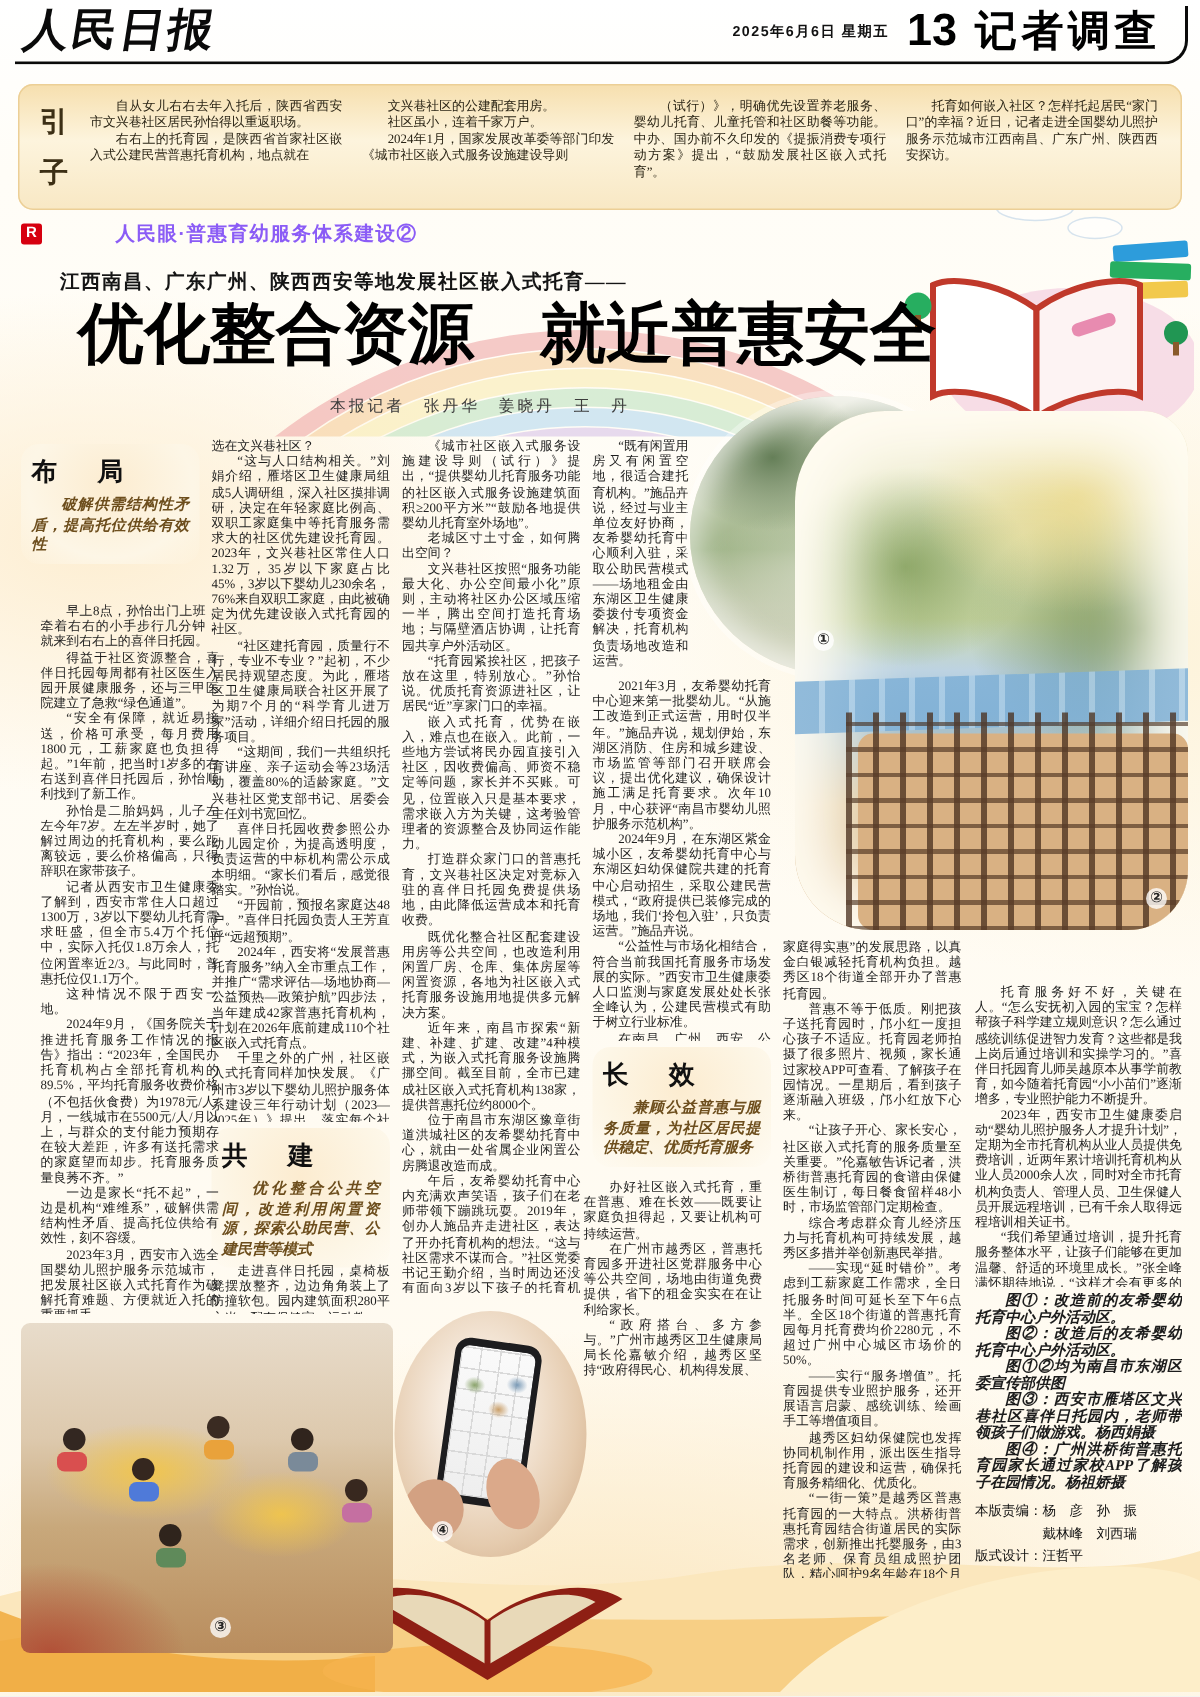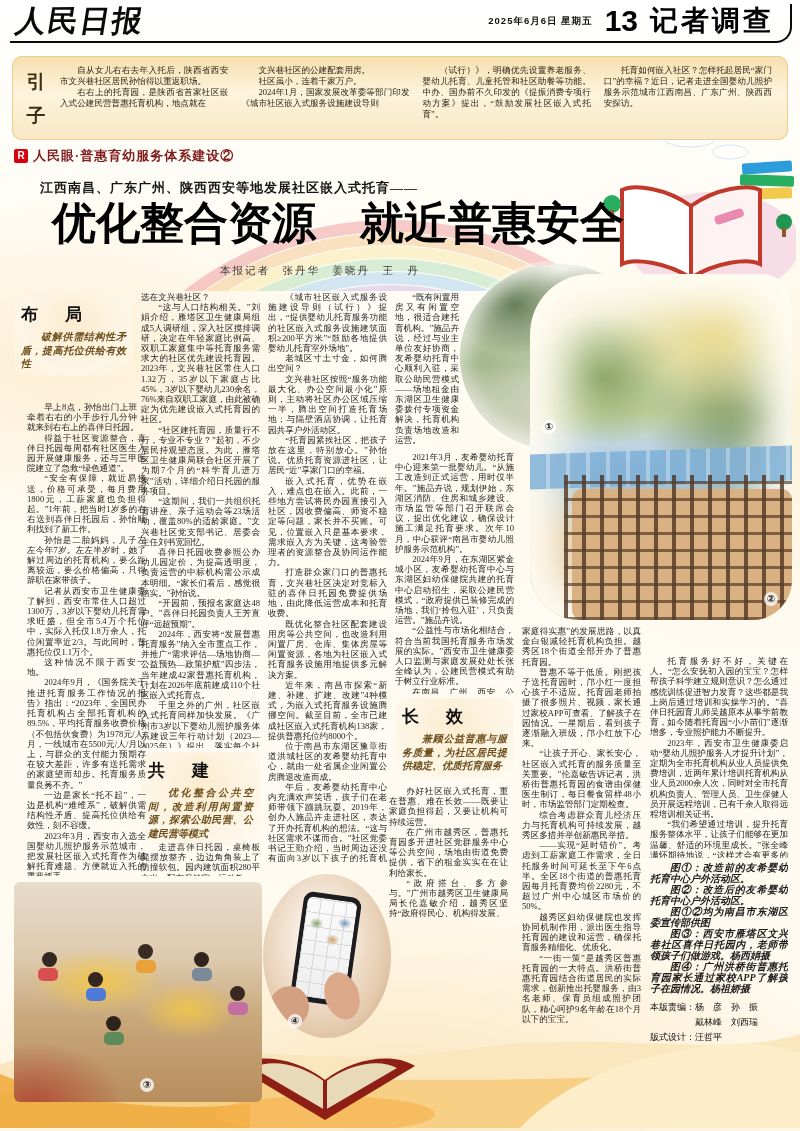--- a/index.html
+++ b/index.html
@@ -28,21 +28,21 @@
   .intro-label{width:48px;display:flex;flex-direction:column;justify-content:space-around;align-items:center;
          padding:8px 0;font:700 19px/1 "Liberation Serif",serif;color:#3c2f15;}
   .intro-cols{flex:1;display:flex;gap:13px;padding:9px 16px 8px 0;}
   .ic{flex:1;}
   .ic p{margin:0;font-size:8.6px;line-height:11px;text-align:justify;text-indent:2em;color:#2a2415;}
 
   
   .eyebrow{position:absolute;left:14px;top:147px;z-index:3;display:flex;align-items:center;gap:5px;}
   .eyelogo{width:14px;height:14px;background:#d6000f;color:#fff;border-radius:2px;
            font:800 10px/14px "Liberation Sans",sans-serif;text-align:center;}
-  .series{font:800 13px "Liberation Sans",sans-serif;color:#7f1d1d;letter-spacing:1px;}
+  .series{font:800 13px "Liberation Sans",sans-serif;color:#8b5cf6;letter-spacing:1px;margin-left:44px;}
   .kicker{position:absolute;left:40px;top:179px;z-index:3;font:700 13px "Liberation Serif",serif;color:#151515;letter-spacing:1px;}
   .headline{position:absolute;left:52px;top:199px;width:640px;z-index:3;
             font:900 44px/1.1 "Liberation Sans","DejaVu Sans",sans-serif;color:#000;}
   .byline{position:absolute;left:160px;top:264px;width:320px;z-index:3;text-align:center;
           font:10.5px "Liberation Serif",serif;color:#3c3c3c;letter-spacing:2px;}
   .rainbow{position:absolute;left:0;top:116px;z-index:1;opacity:.6;}
   .books-ill{position:absolute;left:596px;top:146px;z-index:2;}
 
   
   .sec{position:absolute;z-index:2;border-radius:12px;padding:10px 7px 5px;box-sizing:border-box;
@@ -248,20 +248,21 @@
       <p>办好社区嵌入式托育，重在普惠、难在长效——既要让家庭负担得起，又要让机构可持续运营。</p>
       <p>在广州市越秀区，普惠托育园多开进社区党群服务中心等公共空间，场地由街道免费提供，省下的租金实实在在让利给家长。</p>
       <p>“政府搭台、多方参与。”广州市越秀区卫生健康局局长伦嘉敏介绍，越秀区坚持“政府得民心、机构得发展、</p>
     </div>
   <div class="tcol" style="left:522px;top:626px;width:119px;height:426px;">
       <p class="cont">家庭得实惠”的发展思路，以真金白银减轻托育机构负担。越秀区18个街道全部开办了普惠托育园。</p>
       <p>普惠不等于低质。刚把孩子送托育园时，邝小红一度担心孩子不适应。托育园老师拍摄了很多照片、视频，家长通过家校APP可查看、了解孩子在园情况。一星期后，看到孩子逐渐融入班级，邝小红放下心来。</p>
       <p>“让孩子开心、家长安心，社区嵌入式托育的服务质量至关重要。”伦嘉敏告诉记者，洪桥街普惠托育园的食谱由保健医生制订，每日餐食留样48小时，市场监管部门定期检查。</p>
       <p>综合考虑群众育儿经济压力与托育机构可持续发展，越秀区多措并举创新惠民举措。</p>
       <p>——实现“延时错价”。考虑到工薪家庭工作需求，全日托服务时间可延长至下午6点半。全区18个街道的普惠托育园每月托育费均价2280元，不超过广州中心城区市场价的50%。</p>
+      <p>——实行“服务增值”。托育园提供专业照护服务，还开展语言启蒙、感统训练、绘画手工等增值项目。</p>
       <p>越秀区妇幼保健院也发挥协同机制作用，派出医生指导托育园的建设和运营，确保托育服务精细化、优质化。</p>
       <p>“一街一策”是越秀区普惠托育园的一大特点。洪桥街普惠托育园结合街道居民的实际需求，创新推出托婴服务，由3名老师、保育员组成照护团队，精心呵护9名年龄在18个月以下的宝宝。</p>
     </div>
   <div class="tcol" style="left:650px;top:656px;width:138px;height:202px;">
       <p>托育服务好不好，关键在人。“怎么安抚初入园的宝宝？怎样帮孩子科学建立规则意识？怎么通过感统训练促进智力发育？这些都是我上岗后通过培训和实操学习的。”喜伴日托园育儿师吴越原本从事学前教育，如今随着托育园“小小苗们”逐渐增多，专业照护能力不断提升。</p>
       <p>2023年，西安市卫生健康委启动“婴幼儿照护服务人才提升计划”，定期为全市托育机构从业人员提供免费培训，近两年累计培训托育机构从业人员2000余人次，同时对全市托育机构负责人、管理人员、卫生保健人员开展远程培训，已有千余人取得远程培训相关证书。</p>
       <p>“我们希望通过培训，提升托育服务整体水平，让孩子们能够在更加温馨、舒适的环境里成长。”张全峰满怀期待地说，“这样才会有更多的家长信任我们，把宝宝放心托付给我们。”</p>
     </div>
   <div class="tcol caps" style="left:650px;top:862px;width:138px;height:134px;">
       <p class="cap">图①：改造前的友希婴幼托育中心户外活动区。</p>

